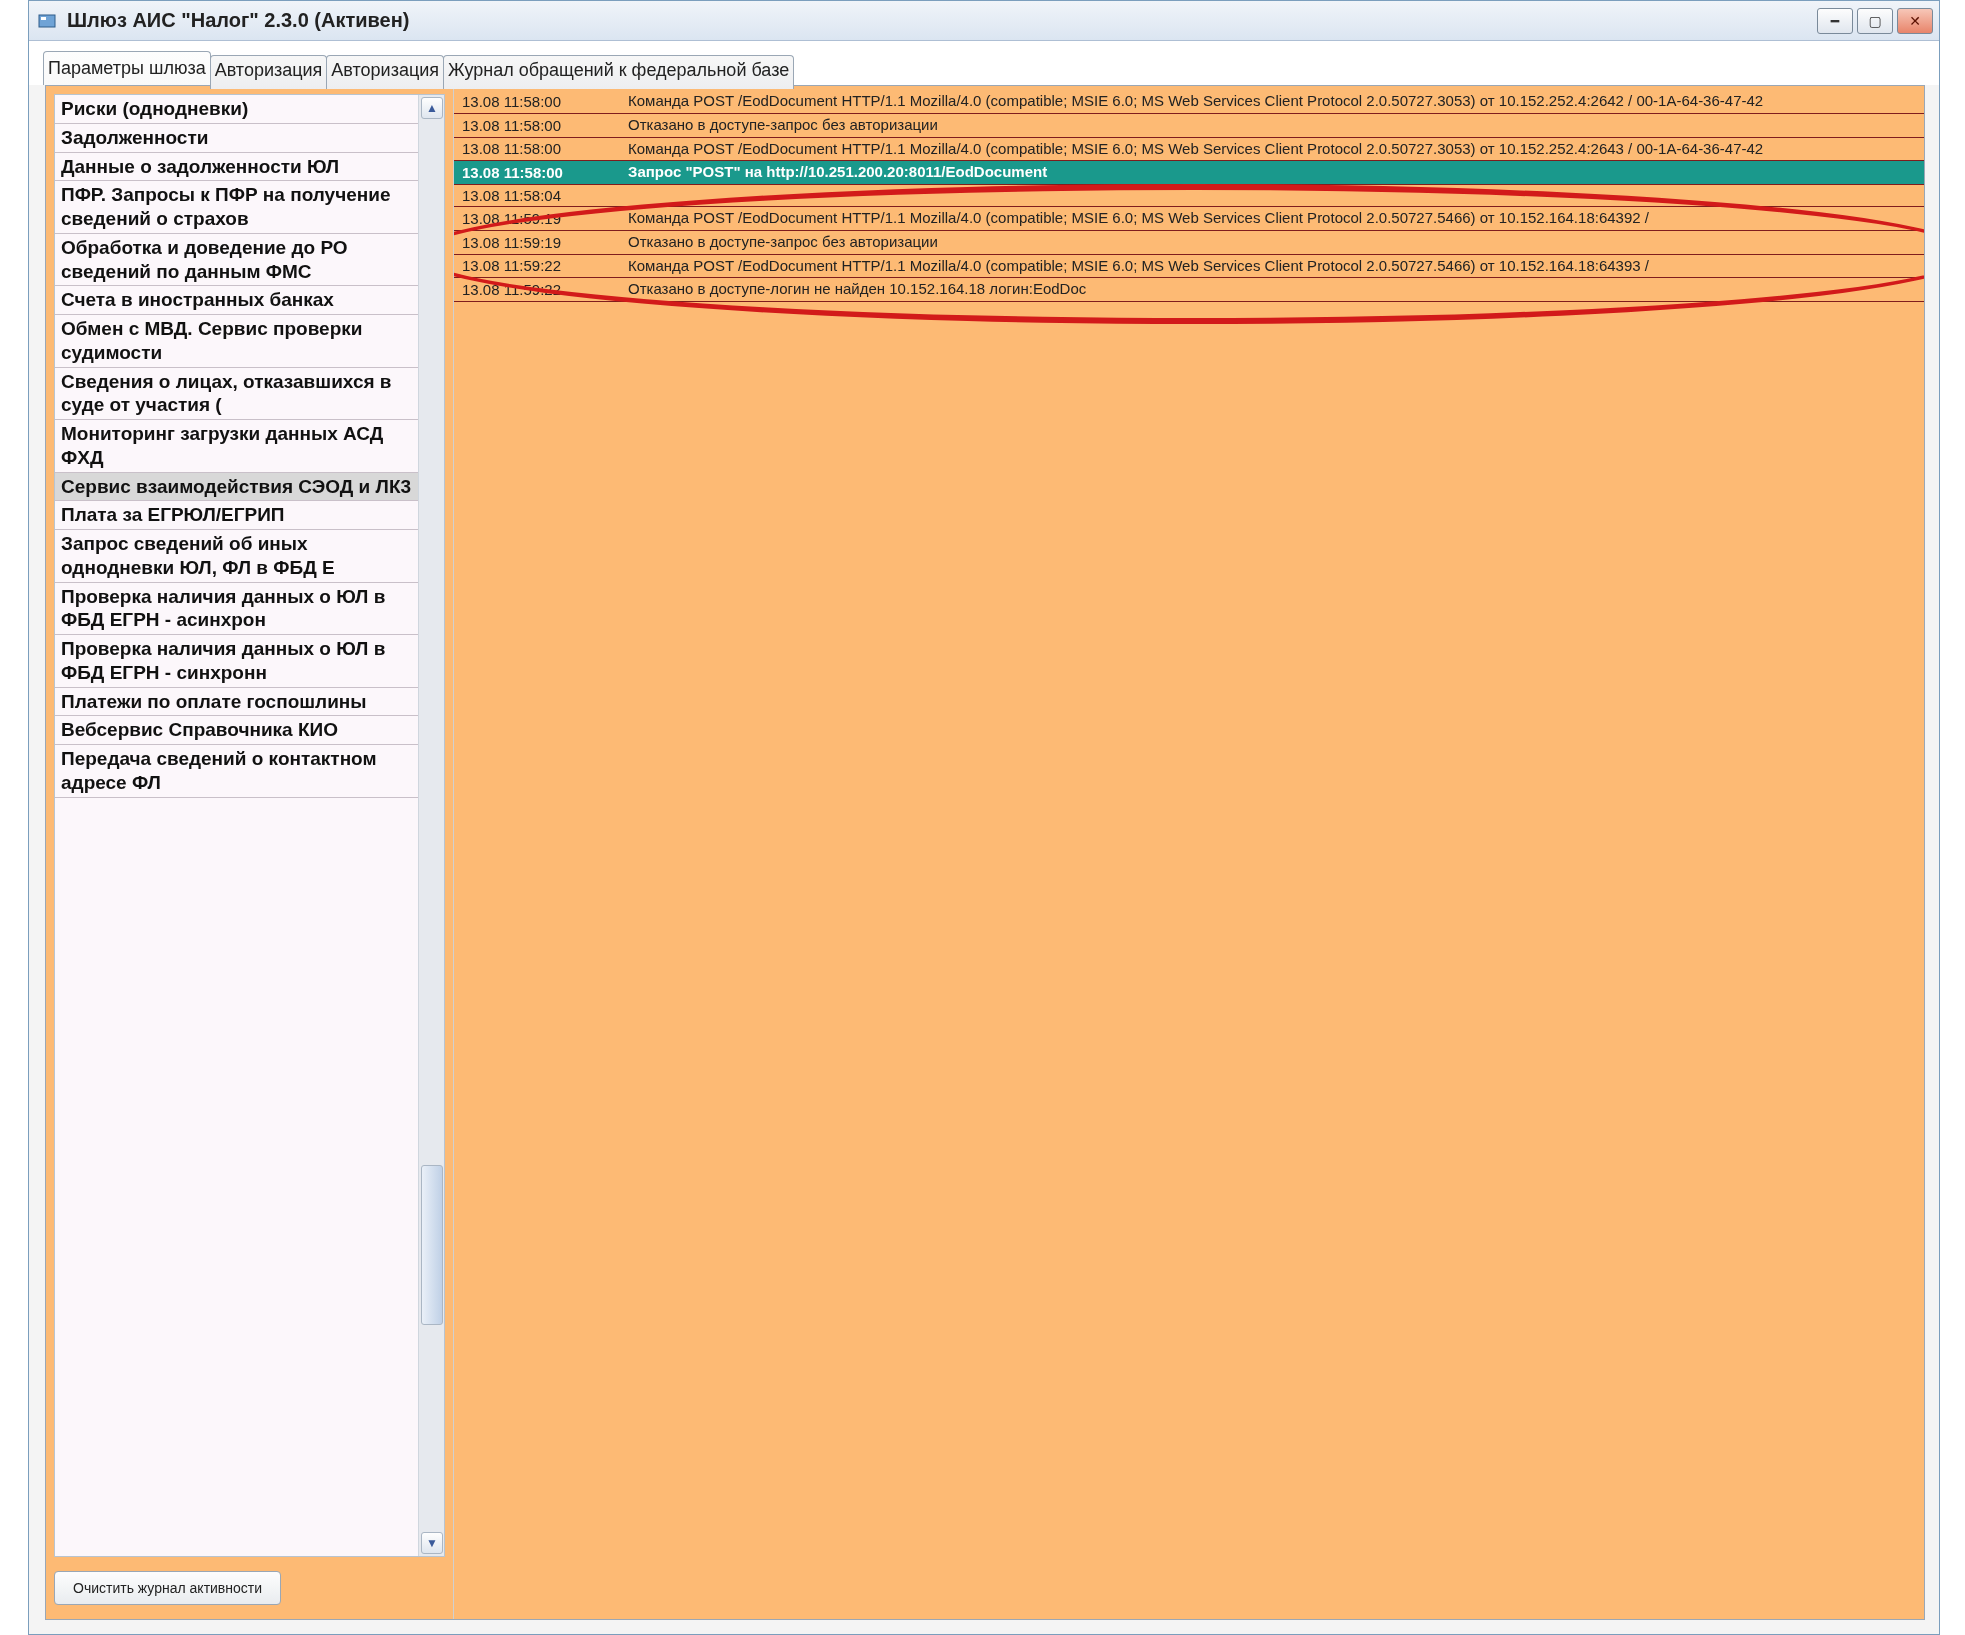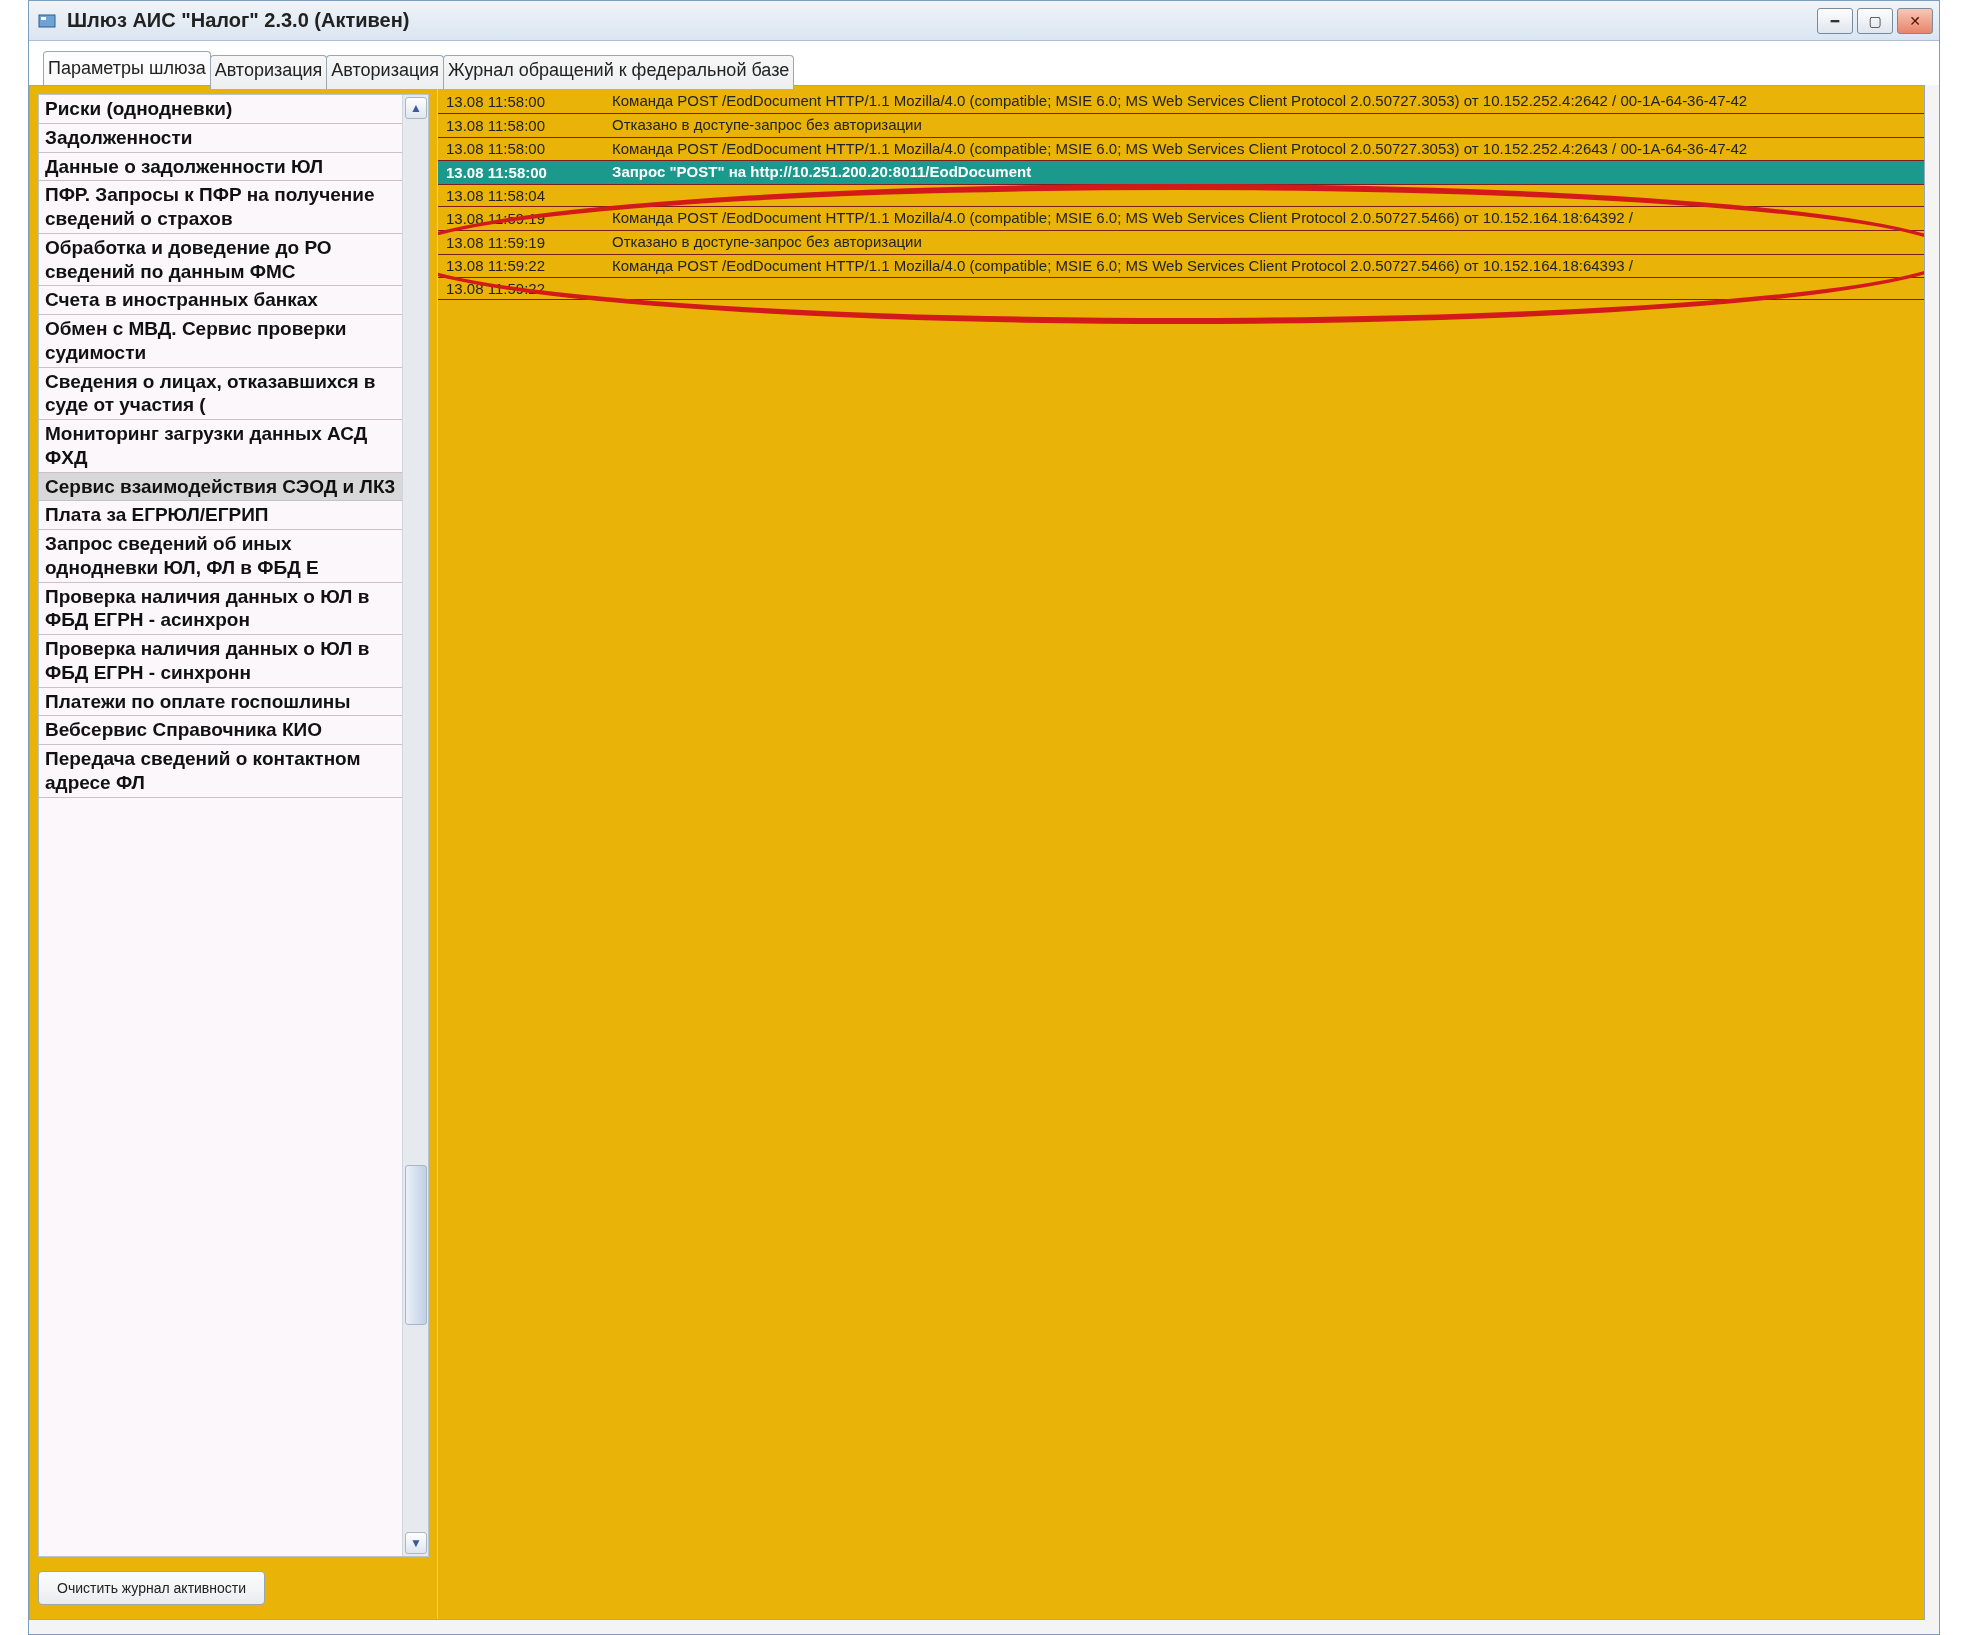--- a/index.html
+++ b/index.html
@@ -72,23 +72,23 @@
     position:relative;
   }
   .tab.inactive {
     background: linear-gradient(#f7f7f7,#edeef0);
     top:4px;
     padding-top:4px;
     padding-bottom:4px;
   }
   .content-border {
     flex:1;
-    margin: 0 14px 14px 0;
+    margin: 0 14px 14px 16px;
     border:1px solid #9aa7b5;
-    background:#eab308;
+    background:#fdba74;
     display:flex;
     flex-direction:column;
     overflow:hidden;
   }
   .content-inner {
     flex:1;
     display:flex;
     overflow:hidden;
   }
   .sidebar-wrap {
@@ -280,20 +280,21 @@
           <div class="log-row">
             <div class="log-time">13.08 11:59:19</div>
             <div class="log-msg">Отказано в доступе-запрос без авторизации</div>
           </div>
           <div class="log-row">
             <div class="log-time">13.08 11:59:22</div>
             <div class="log-msg">Команда POST /EodDocument HTTP/1.1 Mozilla/4.0 (compatible; MSIE 6.0; MS Web Services Client Protocol 2.0.50727.5466) от 10.152.164.18:64393 /</div>
           </div>
           <div class="log-row">
             <div class="log-time">13.08 11:59:22</div>
+            <div class="log-msg">Отказано в доступе-логин не найден 10.152.164.18 логин:EodDoc</div>
           </div>
           <div class="annot-ellipse" style="left:-40px;top:98px;width:1560px;height:140px;"></div>
       </div>
 
     </div>
   </div>
 
 </div>
 
 </body></html>

